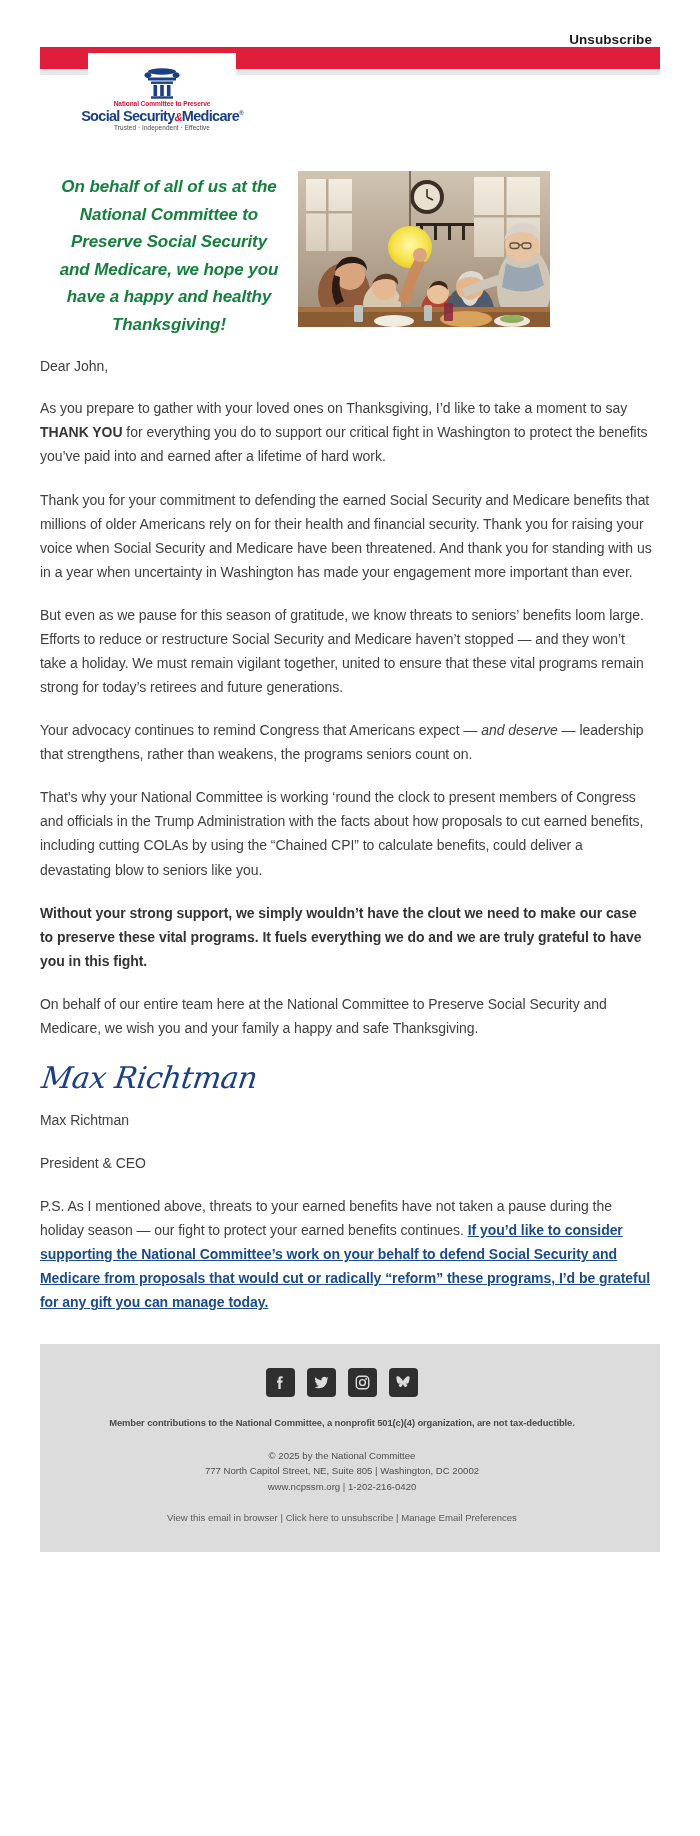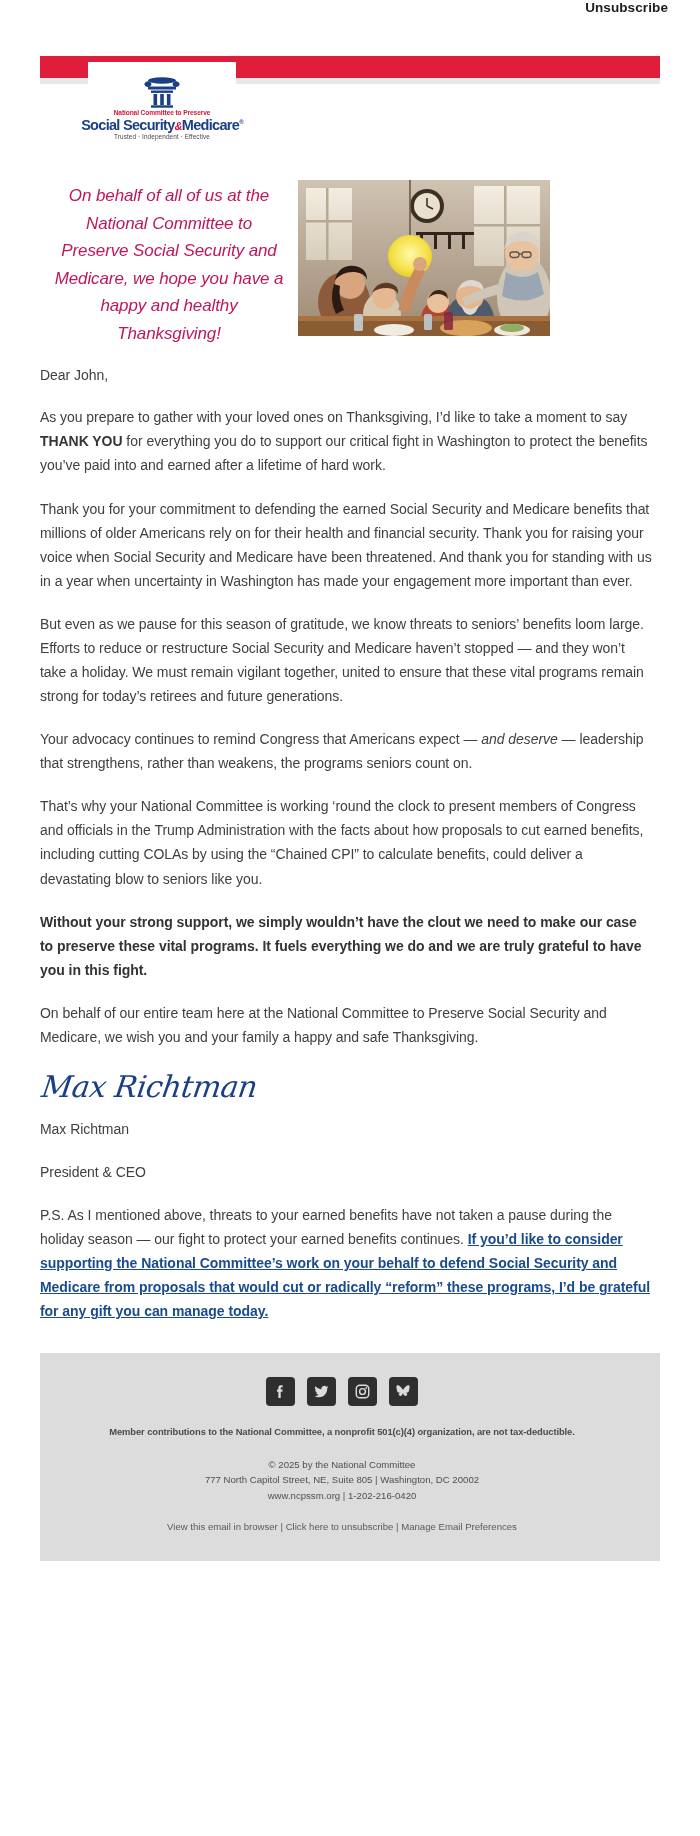--- a/index.html
+++ b/index.html
@@ -15,25 +15,25 @@
   }
   .page {
     width: 700px;
     margin: 0 auto;
     background: #ffffff;
     position: relative;
   }
 
   
   .preheader {
-    height: 56px;
+    height: 47px;
     display: flex;
-    align-items: flex-start;
+    align-items: flex-end;
     justify-content: flex-end;
-    padding-right: 32px;
+    padding-right: 48px;
     box-sizing: border-box;
     background: #ffffff;
   }
   .preheader a {
     font-size: 13.5px;
     font-weight: bold;
     color: #1c1c1c;
     text-decoration: none;
     letter-spacing: 0.1px;
   }
@@ -105,24 +105,24 @@
     align-items: flex-start;
     padding: 18px 40px 0 40px;
     box-sizing: border-box;
   }
   .hero-head {
     width: 258px;
     padding: 10px 14px 0 14px;
     box-sizing: border-box;
     text-align: center;
     font-size: 17px;
-    font-weight: normal;
+    font-weight: bold;
     font-style: italic;
     line-height: 1.62;
-    color: #be185d;
+    color: #15803d;
     letter-spacing: -0.1px;
   }
   .hero-photo {
     width: 252px;
     height: 156px;
     margin-top: 8px;
     position: relative;
     overflow: hidden;
     background: #c9b49a;
     flex: none;

